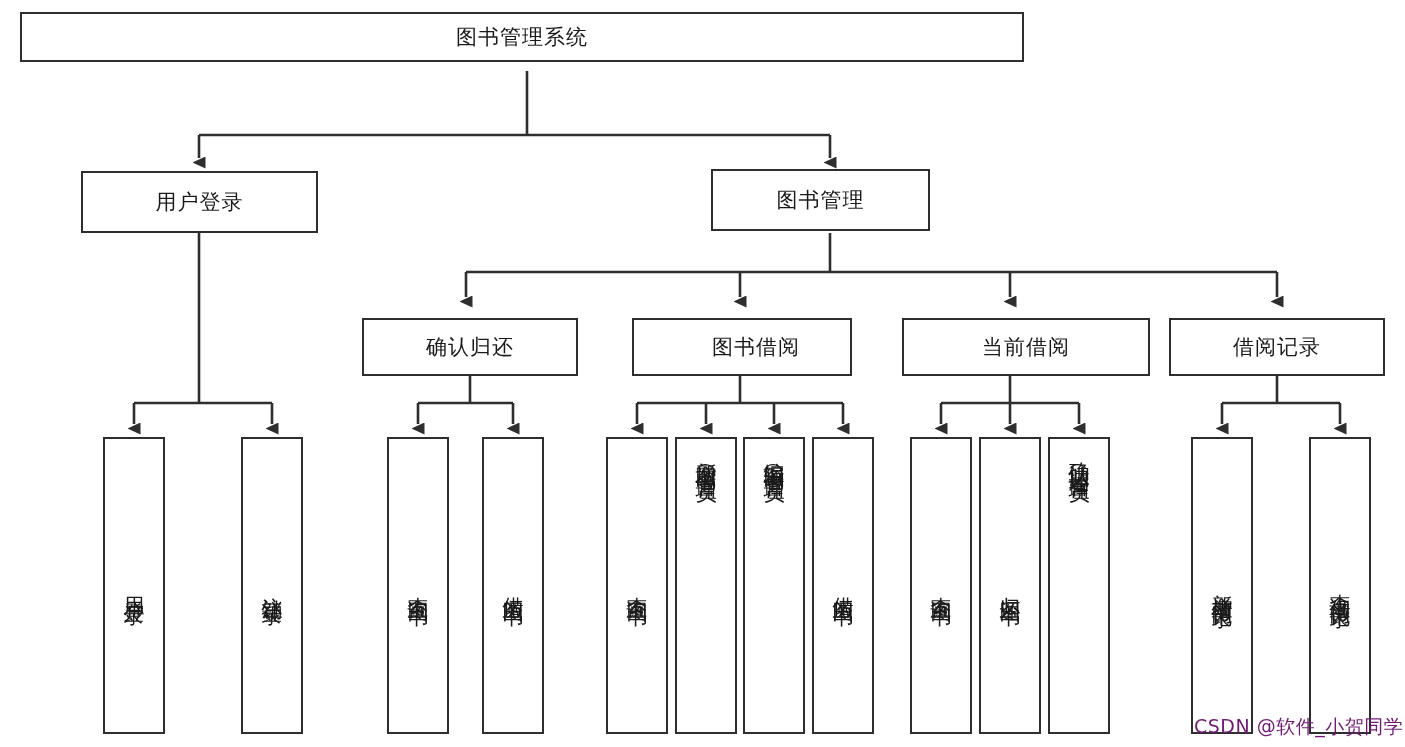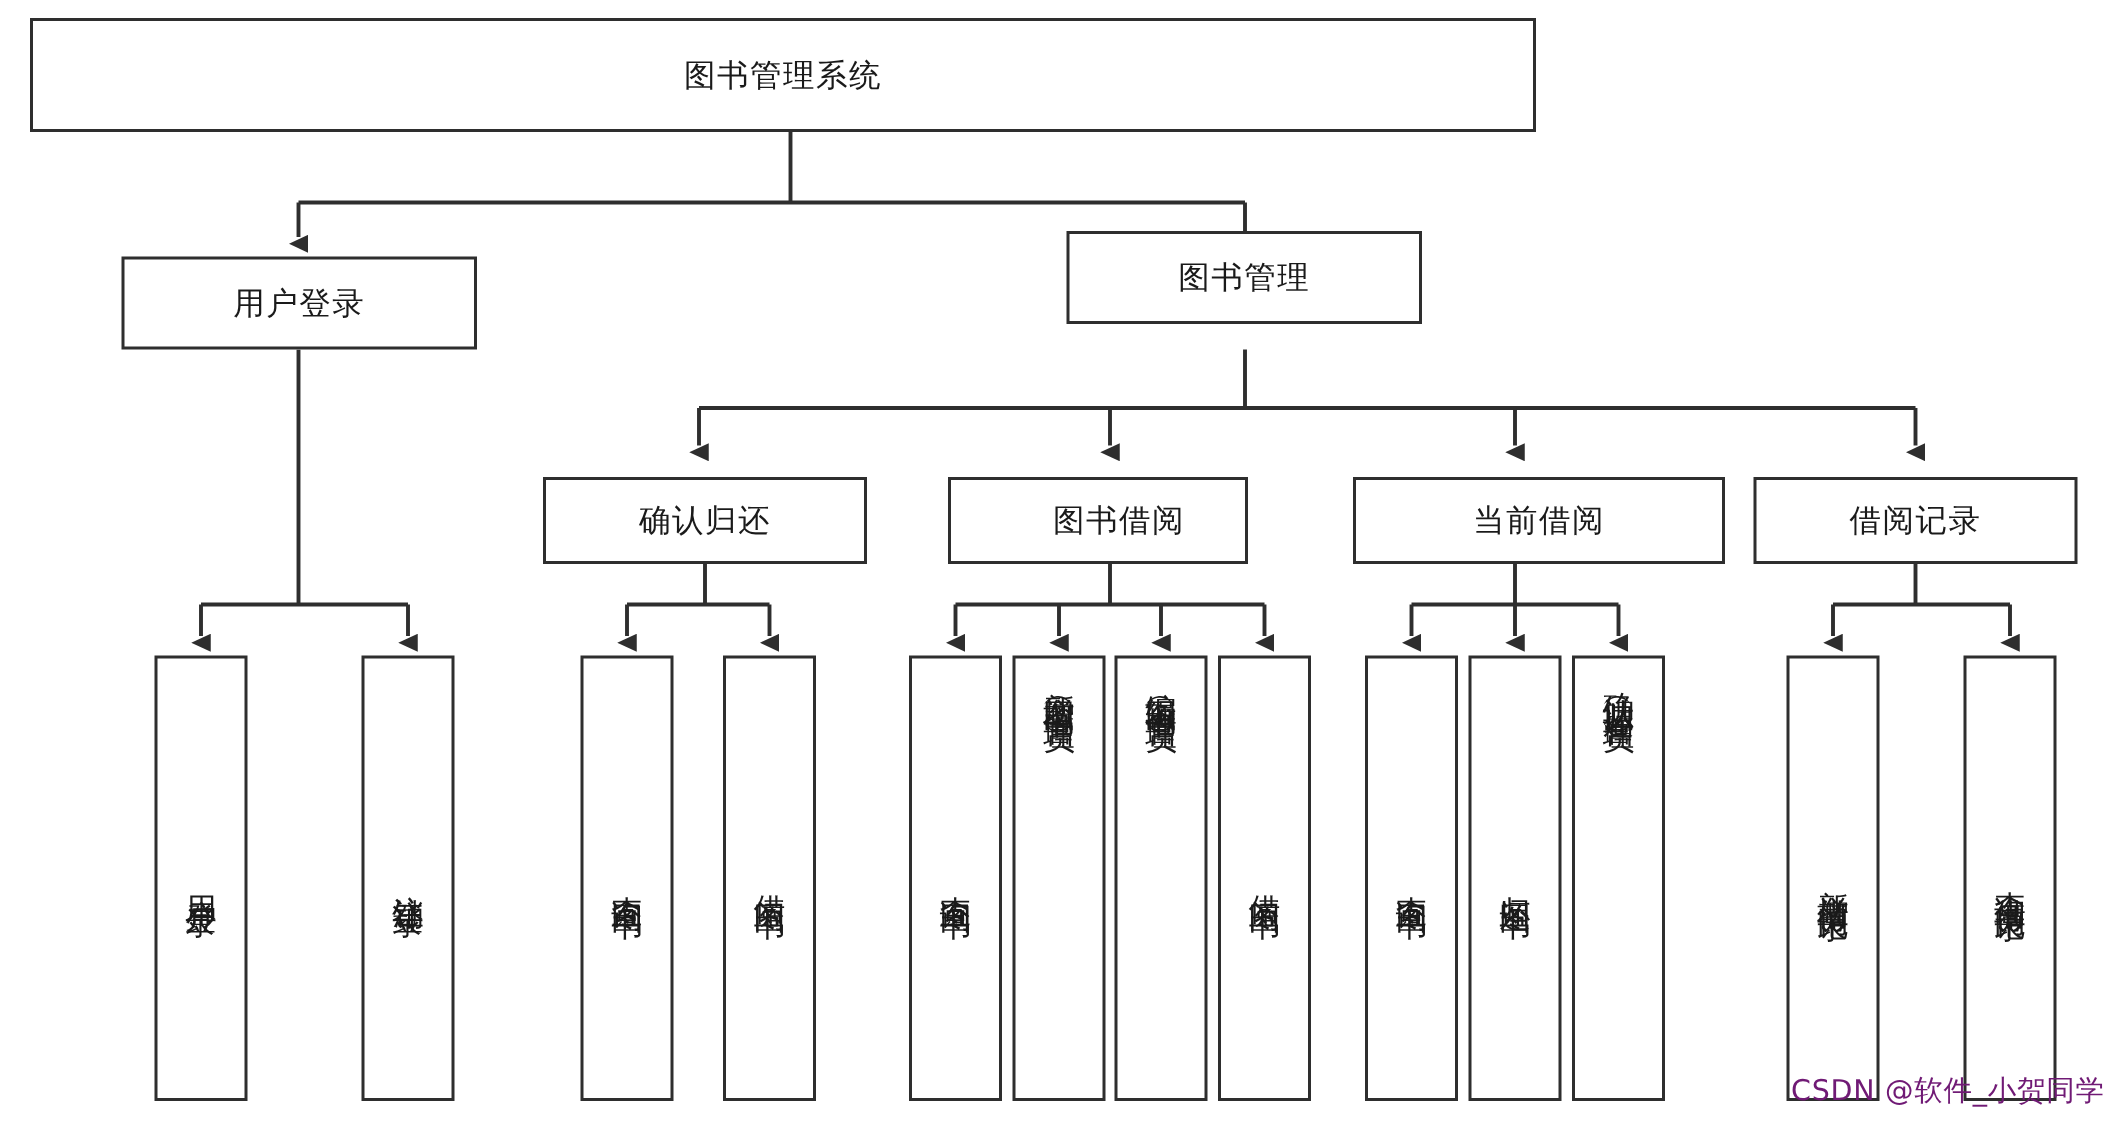--- a/index.html
+++ b/index.html
@@ -66,27 +66,27 @@
       <path d="M1010,403 L1010,424" marker-end="url(#arw)"></path>
       <path d="M1079,403 L1079,424" marker-end="url(#arw)"></path>
 
       <path d="M1277,376 L1277,403"></path>
       <path d="M1222,403 L1340,403"></path>
       <path d="M1222,403 L1222,424" marker-end="url(#arw)"></path>
       <path d="M1340,403 L1340,424" marker-end="url(#arw)"></path>
     </g>
   </svg>
 
-  <div class="node h" style="left:20px;top:12px;width:1004px;height:76px;">图书管理系统</div>
+  <div class="node h" style="left:20px;top:12px;width:1004px;height:50px;">图书管理系统</div>
 
   <div class="node h" style="left:81px;top:171px;width:237px;height:62px;">用户登录</div>
-  <div class="node h" style="left:711px;top:154px;width:237px;height:62px;text-align:right;">图书管理</div>
+  <div class="node h" style="left:711px;top:169px;width:219px;height:62px;text-align:right;">图书管理</div>
 
   <div class="node h" style="left:362px;top:318px;width:216px;height:58px;">确认归还</div>
-  <div class="node h" style="left:632px;top:318px;width:200px;height:58px;padding-left:28px;">图书借阅</div>
+  <div class="node h" style="left:632px;top:318px;width:220px;height:58px;padding-left:28px;">图书借阅</div>
   <div class="node h" style="left:902px;top:318px;width:248px;height:58px;">当前借阅</div>
   <div class="node h" style="left:1169px;top:318px;width:216px;height:58px;text-align:center;">借阅记录</div>
 
   <div class="node v" style="left:103px;top:437px;width:62px;height:297px;">用户登录</div>
   <div class="node v" style="left:241px;top:437px;width:62px;height:297px;">注销登录</div>
 
   <div class="node v" style="left:387px;top:437px;width:62px;height:297px;">查询图书</div>
   <div class="node v" style="left:482px;top:437px;width:62px;height:297px;">借阅图书</div>
 
   <div class="node v" style="left:606px;top:437px;width:62px;height:297px;">查询图书</div>

